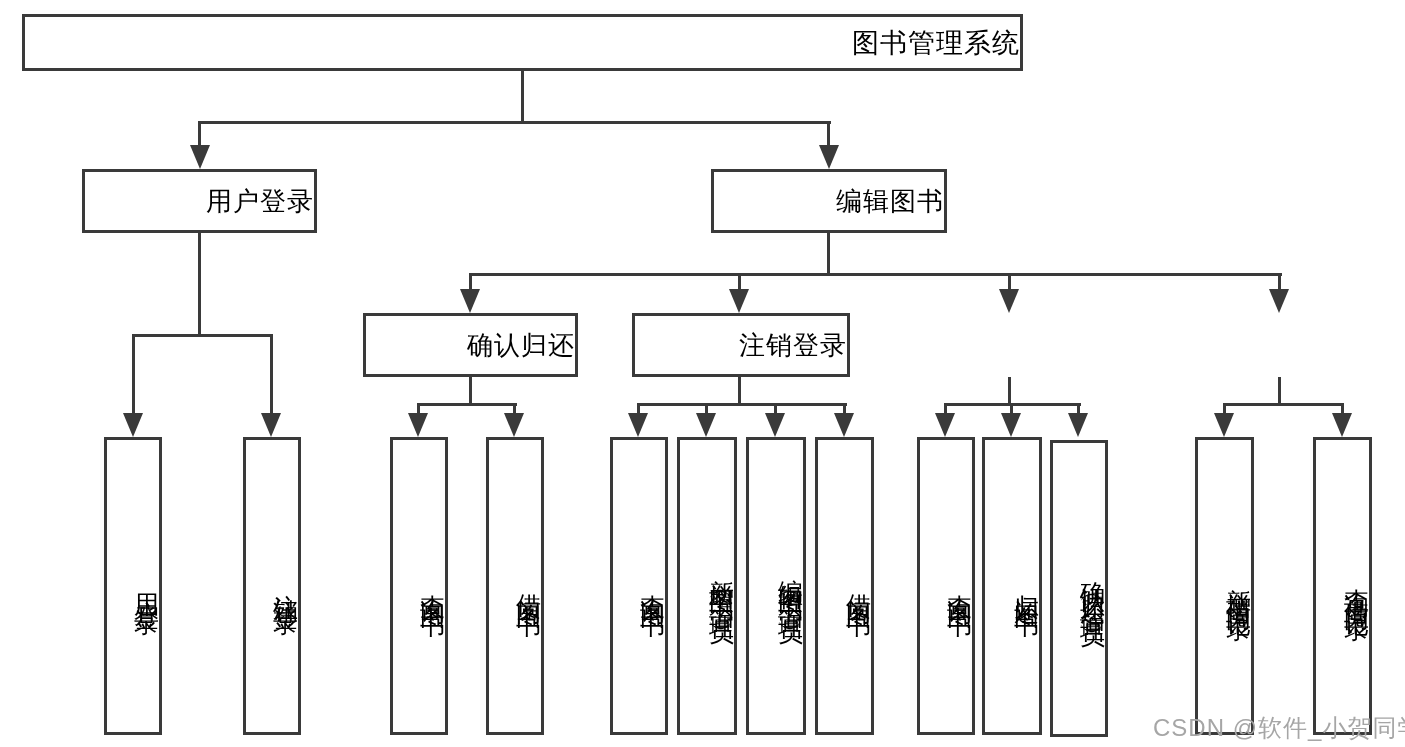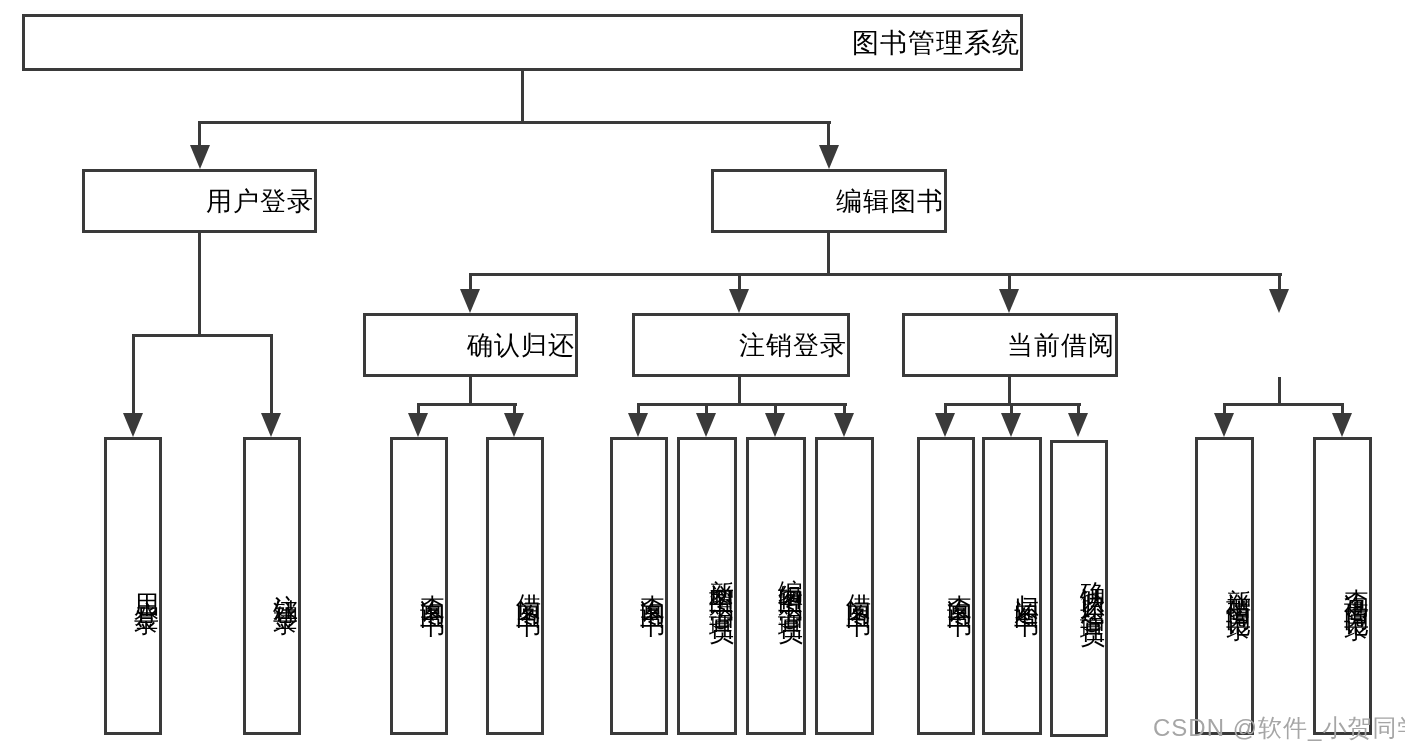--- a/index.html
+++ b/index.html
@@ -92,23 +92,20 @@
   <div class="ar" style="left:729px;top:289px"></div>
   <div class="ar" style="left:999px;top:289px"></div>
   <div class="ar" style="left:1269px;top:289px"></div>
 
   <div class="box" style="left:363px;top:313px;width:215px;height:64px">
     <span>确认归还</span>
   </div>
   <div class="box" style="left:632px;top:313px;width:218px;height:64px">
     <span>注销登录</span>
   </div>
-  <div class="box" style="left:902px;top:313px;width:216px;height:64px">
-    <span>当前借阅</span>
-  </div>
 
   <div class="vl" style="left:469px;top:377px;height:29px"></div>
   <div class="hl" style="left:417px;top:403px;width:100px"></div>
   <div class="vl" style="left:417px;top:403px;height:12px"></div>
   <div class="vl" style="left:513px;top:403px;height:12px"></div>
   <div class="ar" style="left:408px;top:413px"></div>
   <div class="ar" style="left:504px;top:413px"></div>
 
   <div class="vl" style="left:738px;top:377px;height:29px"></div>
   <div class="hl" style="left:637px;top:403px;width:210px"></div>

